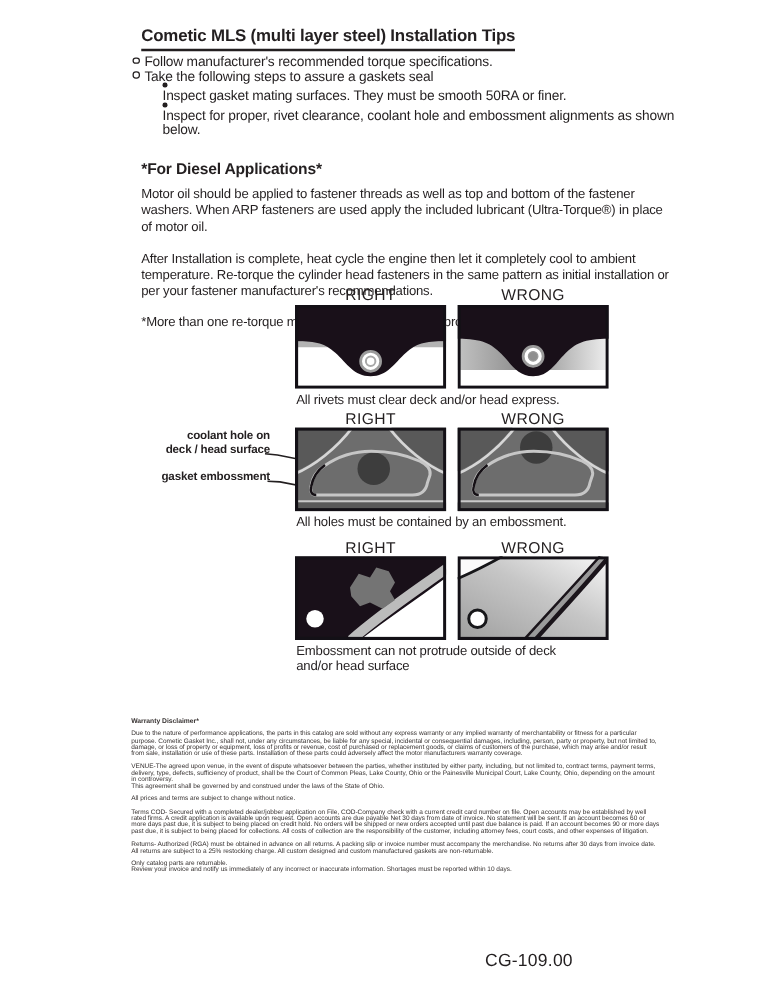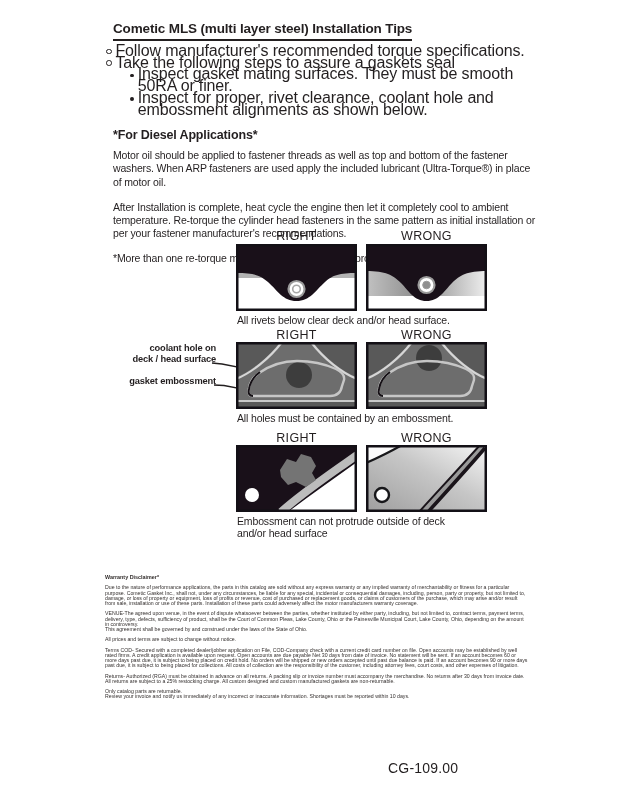--- a/index.html
+++ b/index.html
@@ -7,23 +7,23 @@
     position:relative;width:618px;height:800px;background:#ffffff;
     font-family:"Liberation Sans",sans-serif;color:#231f20;overflow:hidden;
     letter-spacing:-0.15px;
     padding-left:36px;
   }
   .abs{position:absolute;}
   .doc-title{
     left:113px;top:21px;font-size:13.5px;font-weight:bold;
     border-bottom:2px solid #231f20;padding-bottom:3px;white-space:nowrap;
   }
-  .bullets{left:106px;top:45px;font-size:16px;line-height:11.7px;width:440px;}
+  .bullets{left:106px;top:45px;font-size:11px;line-height:11.7px;width:440px;}
   .brow{display:flex;align-items:baseline;}
-  .brow.sub{padding-left:24px;}
+  .brow.sub{padding-left:24px;flex-direction:column;}
   .m1{flex:0 0 auto;width:3.5px;height:3.5px;border:1px solid #231f20;border-radius:50%;
       margin-right:4px;position:relative;top:-2px;}
   .m2{flex:0 0 auto;width:3.8px;height:3.8px;background:#231f20;border-radius:50%;
       margin-right:4px;position:relative;top:-2px;}
   .diesel{left:113px;top:117px;width:424px;font-size:10.5px;line-height:13.2px;}
   .diesel h3{margin:12px 0 7px 0;font-size:12.5px;font-weight:bold;}
   .diesel p{margin:0 0 12px 0;}
   .dlabel{width:121px;text-align:center;font-size:12.5px;font-weight:500;
           letter-spacing:0.3px;white-space:nowrap;}
   .dimg{width:121px;height:67px;}
@@ -97,21 +97,21 @@
       </defs>
       <rect width="121" height="67" fill="#ffffff"></rect>
       <rect x="0" y="27" width="121" height="25" fill="url(#wg1)"></rect>
       <rect x="0" y="52" width="121" height="15" fill="#ffffff"></rect>
       <path d="M0,0 H121 V27 C101,27 94,31 86,39 C78,47 73,57 60.5,57 C48,57 43,47 35,39 C27,31 20,27 0,27 Z" fill="#191019"></path>
       <circle cx="60.5" cy="41" r="8" fill="#ffffff" stroke="#9b9b9b" stroke-width="2.2"></circle>
       <circle cx="60.5" cy="41" r="3.8" fill="#8f8f8f" stroke="#9b9b9b" stroke-width="1"></circle>
       <rect x="1.25" y="1.25" width="118.5" height="64.5" fill="none" stroke="#131016" stroke-width="2.5"></rect>
     </svg>
   </div>
-  <div class="abs dcaption" style="left:237px;top:314px;">All rivets below clear deck and/or head surface.</div>
+  <div class="abs dcaption" style="left:237px;top:314px;">All rivets must clear deck and/or head express.</div>
 
   <div class="abs dlabel" style="left:236px;top:328px;">RIGHT</div>
   <div class="abs dlabel" style="left:366px;top:328px;">WRONG</div>
 
   <div class="abs callouts">
     <div>coolant hole on</div>
     <div>deck / head surface</div>
     <div class="callout2">gasket embossment</div>
   </div>
   <svg class="abs" style="left:205px;top:358px;" width="100" height="42">

